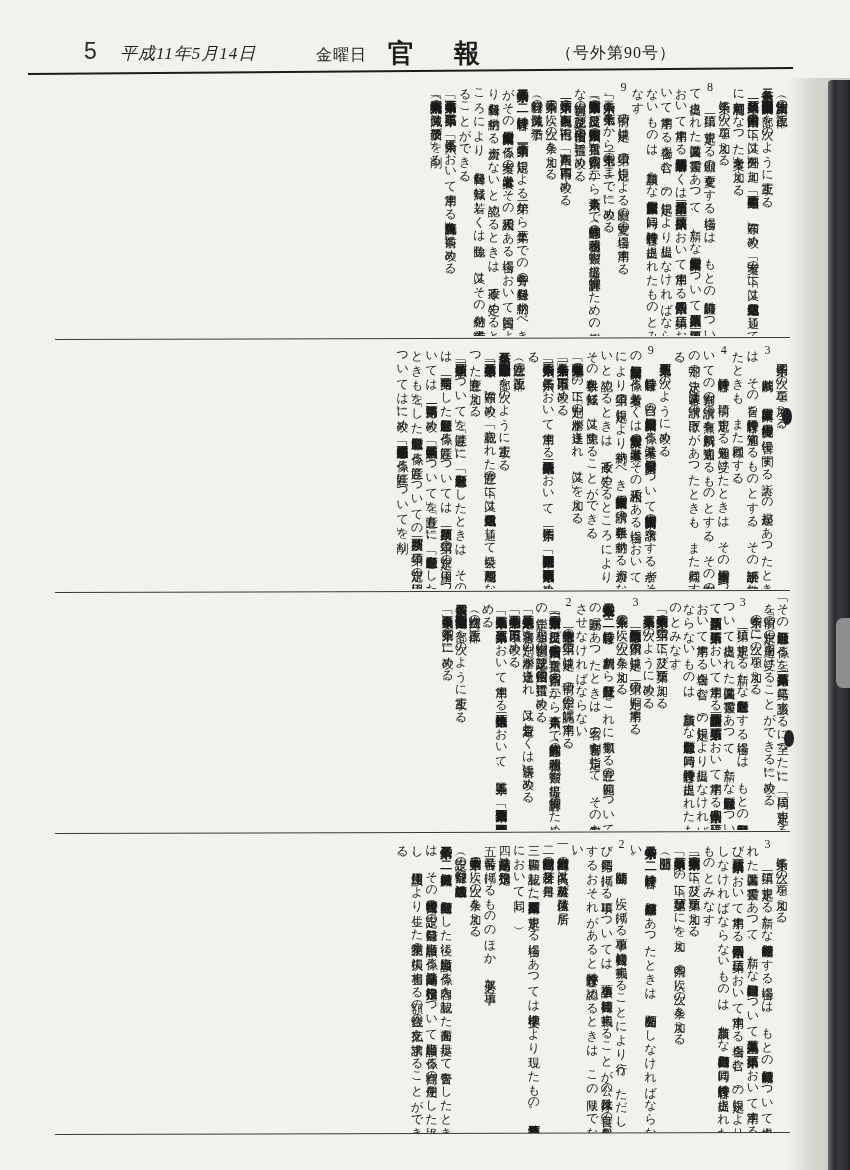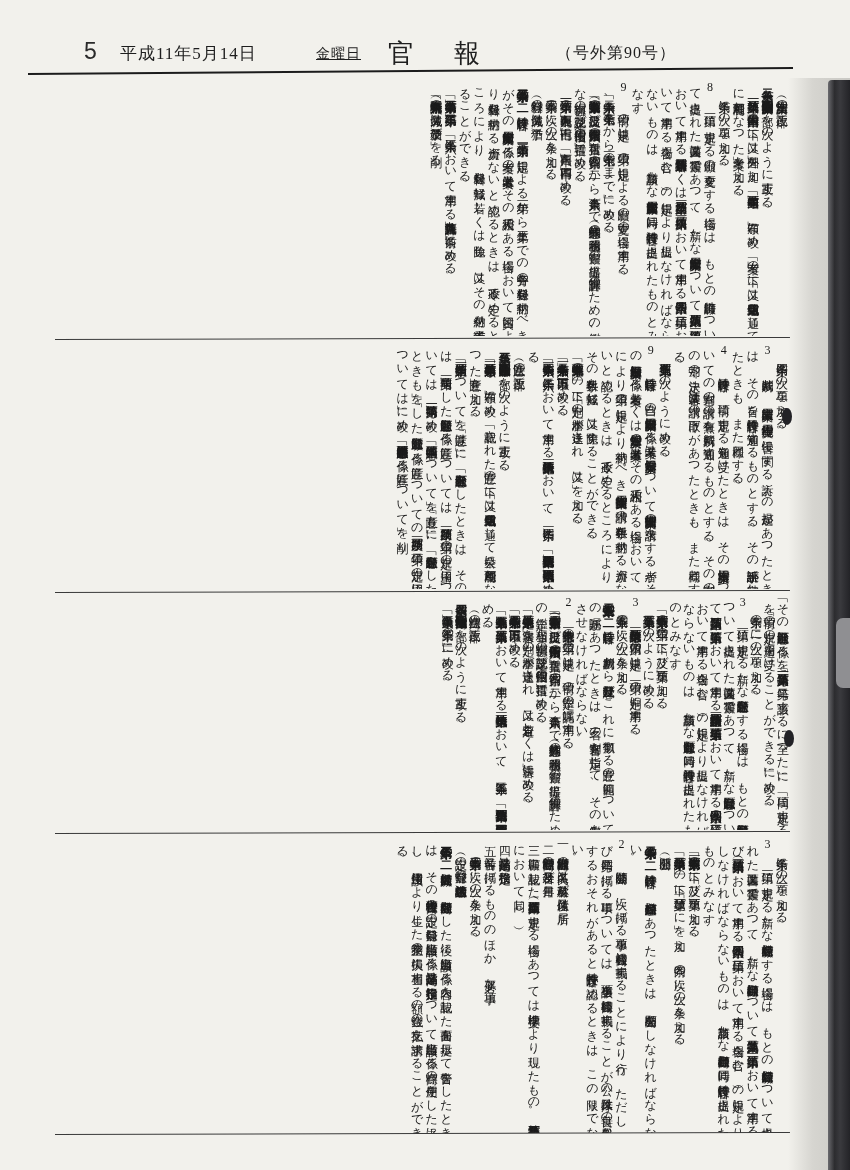--- a/index.html
+++ b/index.html
@@ -8,23 +8,23 @@
     font-family:"Liberation Serif",serif;
     background:#e9e8e4;
   }
   .page{
     position:relative;width:850px;height:1170px;
     background:#f2f1ec;overflow:hidden;color:#1e1e1e;
   }
   
   .header{position:absolute;top:36px;left:0;width:790px;height:34px;}
   .pageno{position:absolute;left:84px;top:2px;font-size:23px;font-family:"Liberation Sans",sans-serif;color:#2a2a2a;}
-  .hdate{position:absolute;left:120px;top:6px;font-size:17px;letter-spacing:1px;}
-  .hweek{position:absolute;left:316px;top:9px;font-size:14px;letter-spacing:1px;text-decoration:underline;}
-  .htitle{position:absolute;left:388px;top:0px;font-size:26px;font-weight:normal;letter-spacing:40px;}
+  .hdate{position:absolute;left:120px;top:6px;font-size:17px;letter-spacing:1px;font-style:italic;}
+  .hweek{position:absolute;left:316px;top:9px;font-size:16px;letter-spacing:1px;}
+  .htitle{position:absolute;left:388px;top:0px;font-size:26px;font-weight:bold;letter-spacing:40px;}
   .hissue{position:absolute;left:556px;top:7px;font-size:16px;letter-spacing:1px;font-family:Liberation Serif, serif;}
   .header-rule{
     position:absolute;left:28px;top:70px;width:765px;height:2px;
     background:#1c1c1c;transform:rotate(-0.45deg);
   }
   
   .band{
     position:absolute;left:62px;width:727px;
     writing-mode:vertical-rl;text-orientation:upright;
     overflow:hidden;color:#1b1b1b;

